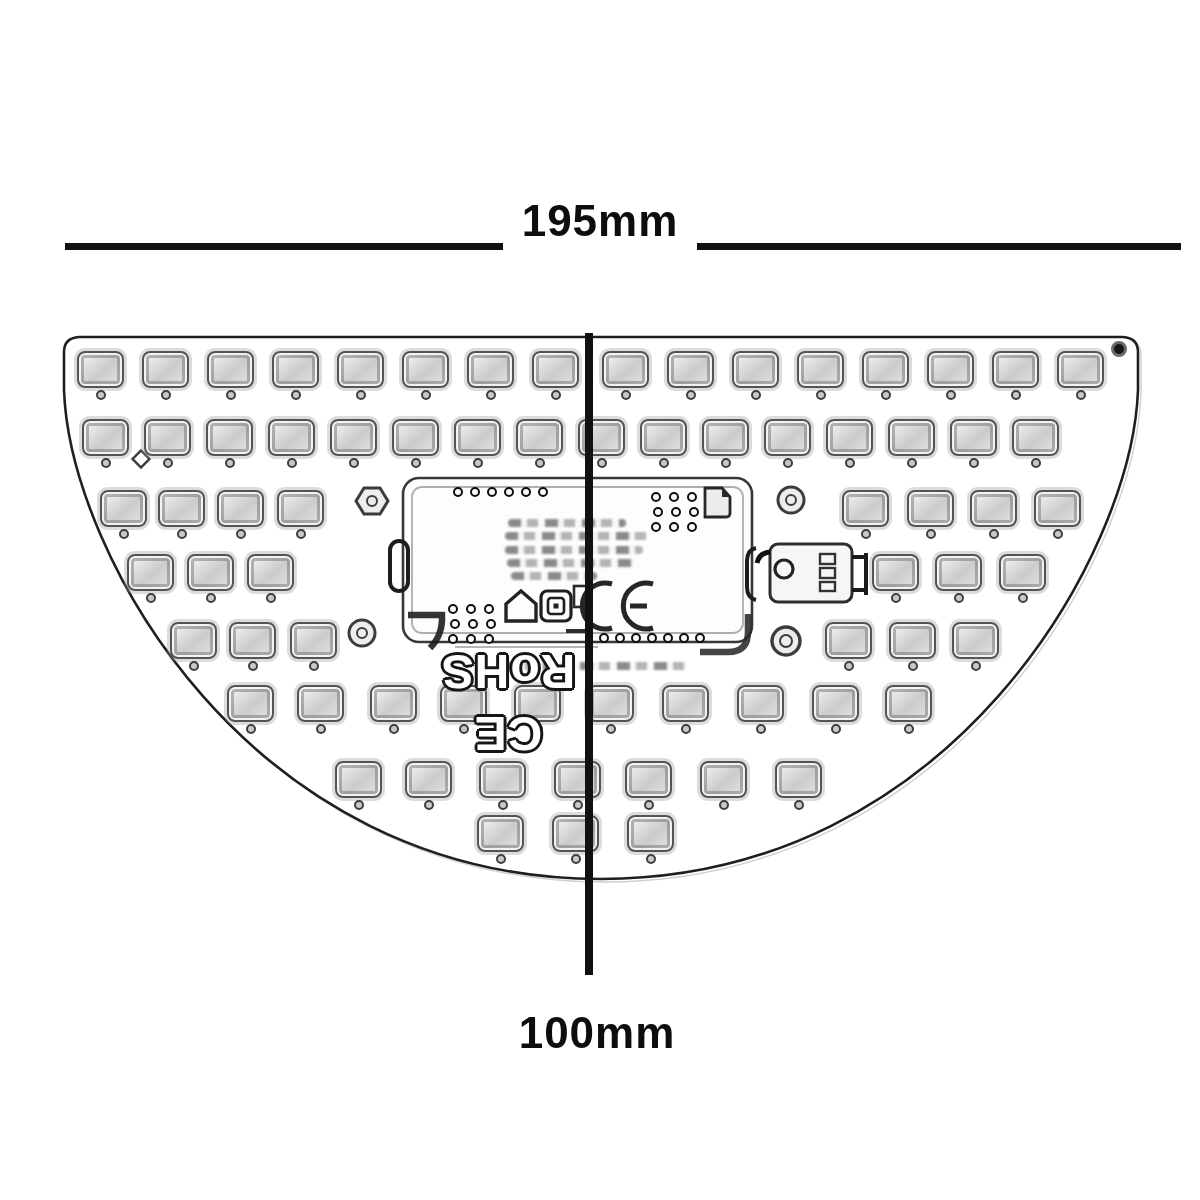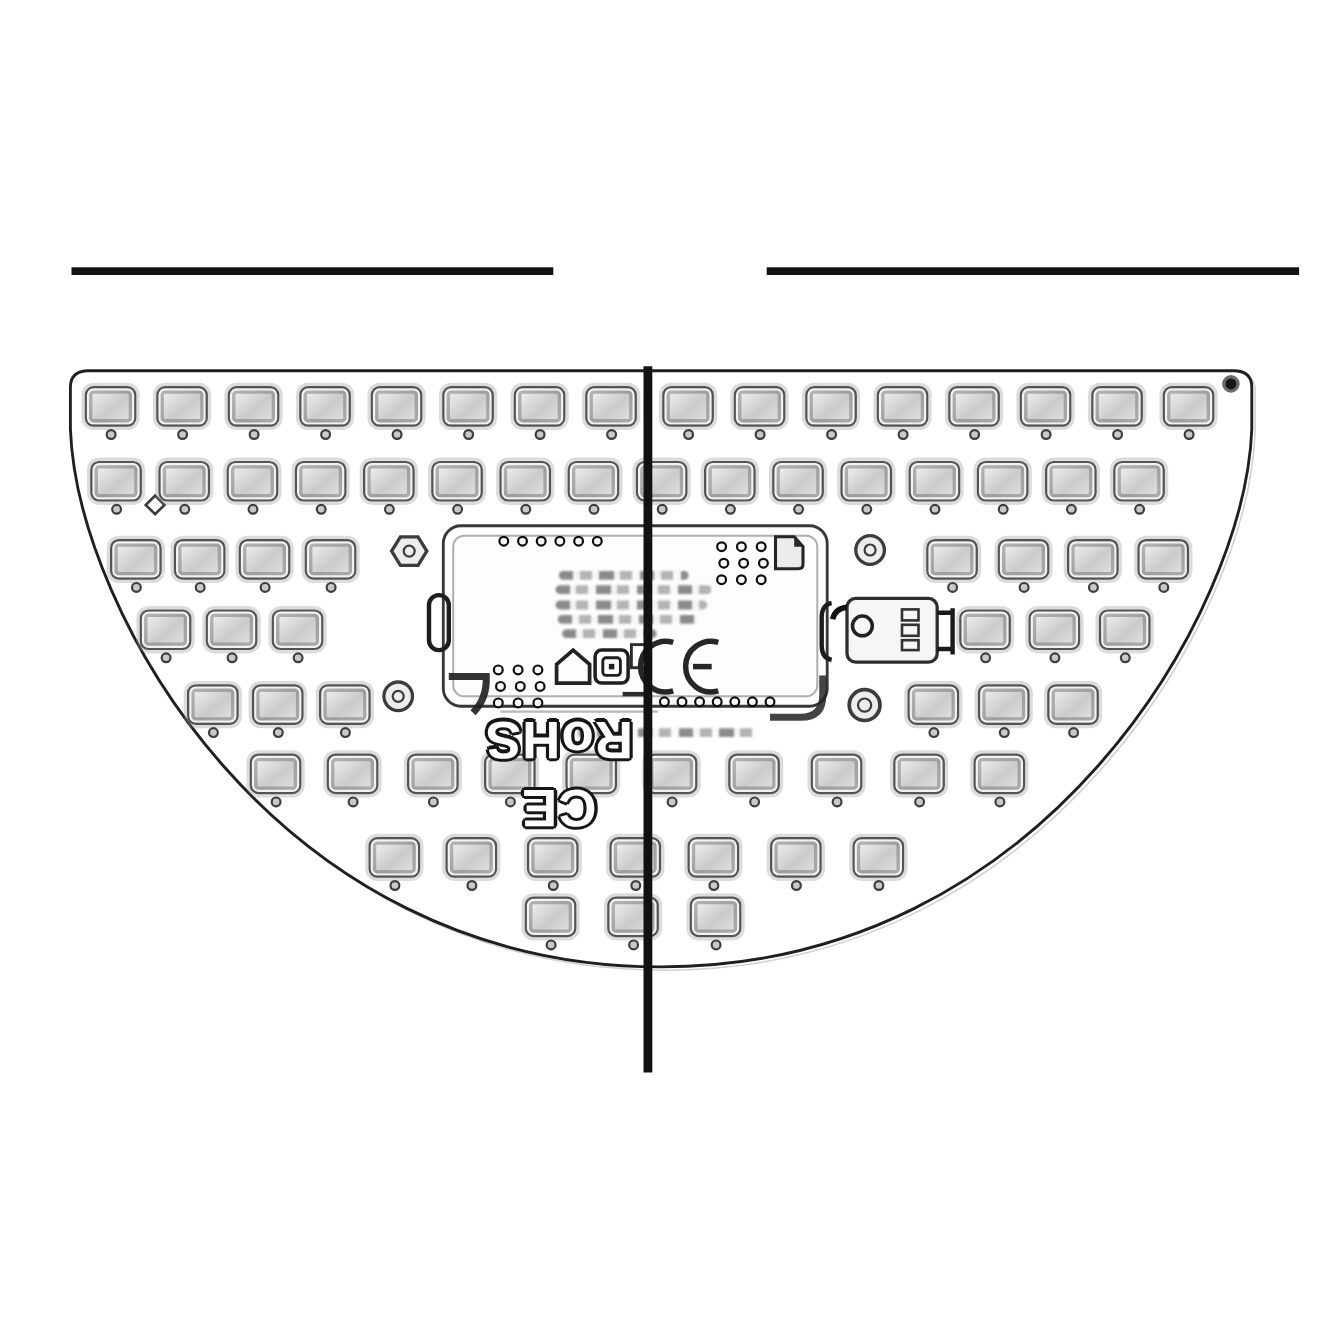--- a/index.html
+++ b/index.html
@@ -213,15 +213,17 @@
       <div class="tline" style="left: 505px; top: 546px; width: 138px;"></div>
       <div class="tline" style="left: 507px; top: 559px; width: 128px;"></div>
       <div class="tline" style="left: 511px; top: 572px; width: 86px;"></div>
       <div class="tline" style="left: 506px; top: 662px; width: 182px;"></div>
     </div>
 
   <div id="silkscreen">CE RoHS</div>
 
   <div class="dim-line toplayer" style="left:65px;top:243px;width:438px;position:absolute;"></div>
   <div class="dim-line toplayer" style="left:697px;top:243px;width:484px;position:absolute;"></div>
+  <div class="dim-label toplayer" style="left:450px;top:196px;width:300px;">195mm</div>
 
   <div id="dim-v" class="toplayer" style="left:585px;top:333px;height:642px;"></div>
+  <div class="dim-label toplayer" style="left:447px;top:1008px;width:300px;">100mm</div>
 </div>
 
 </body></html>

